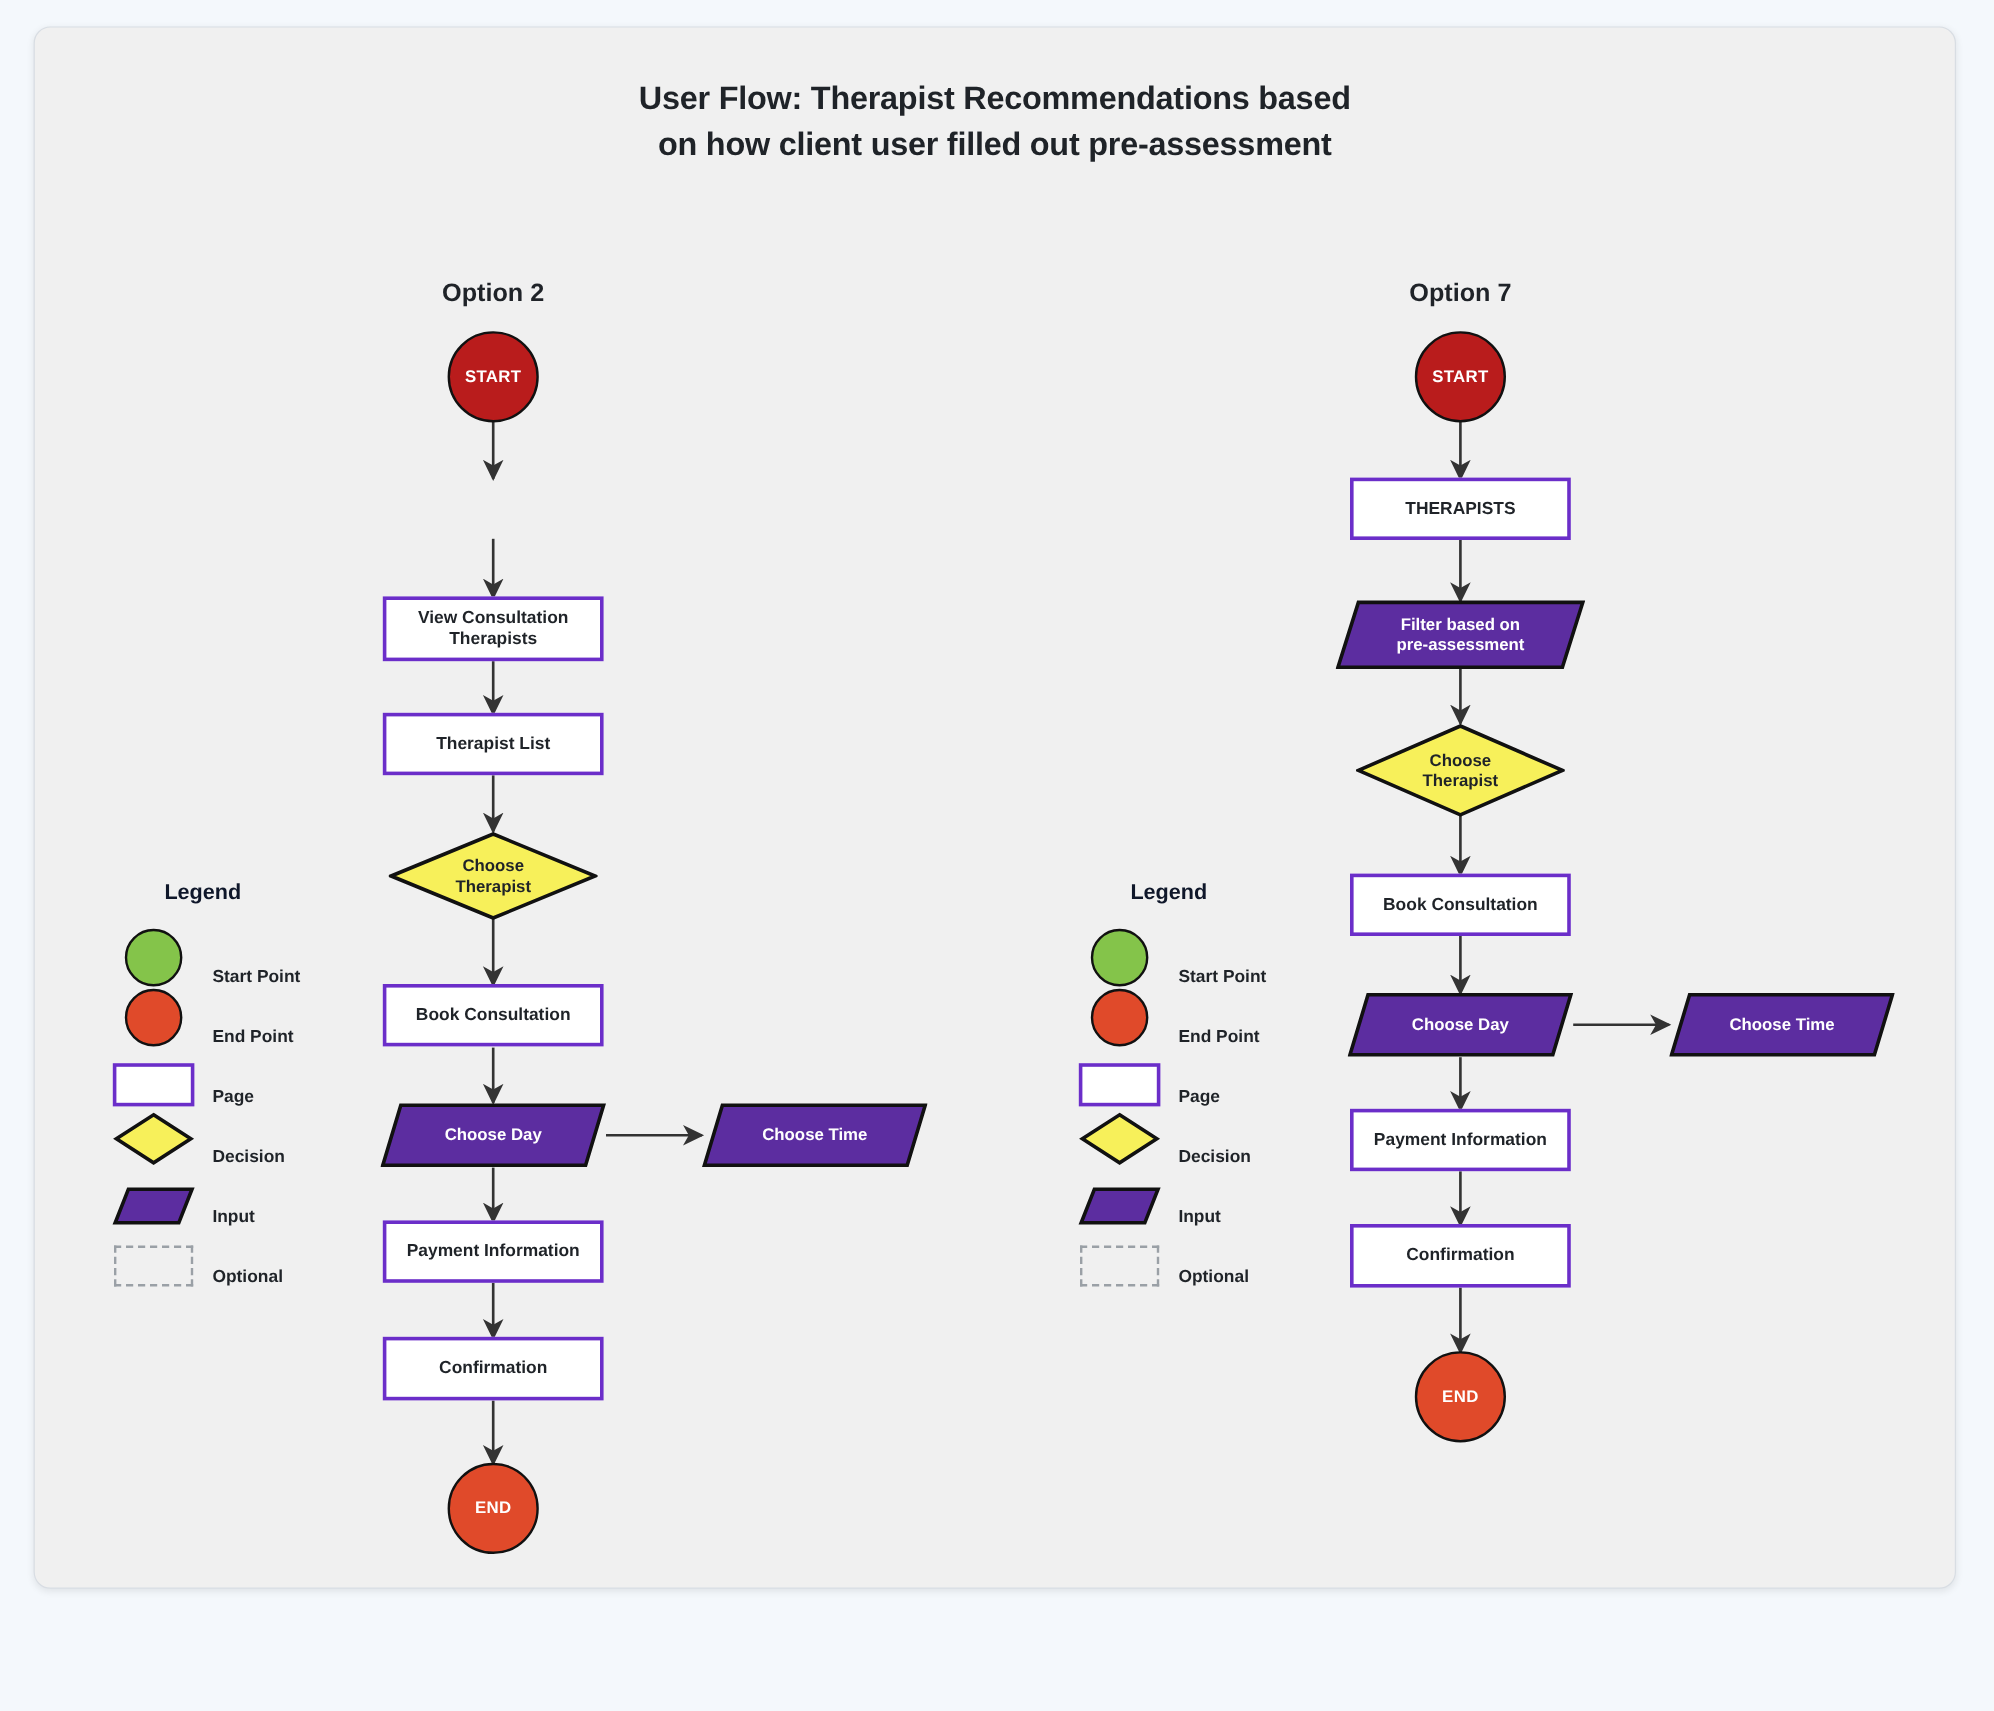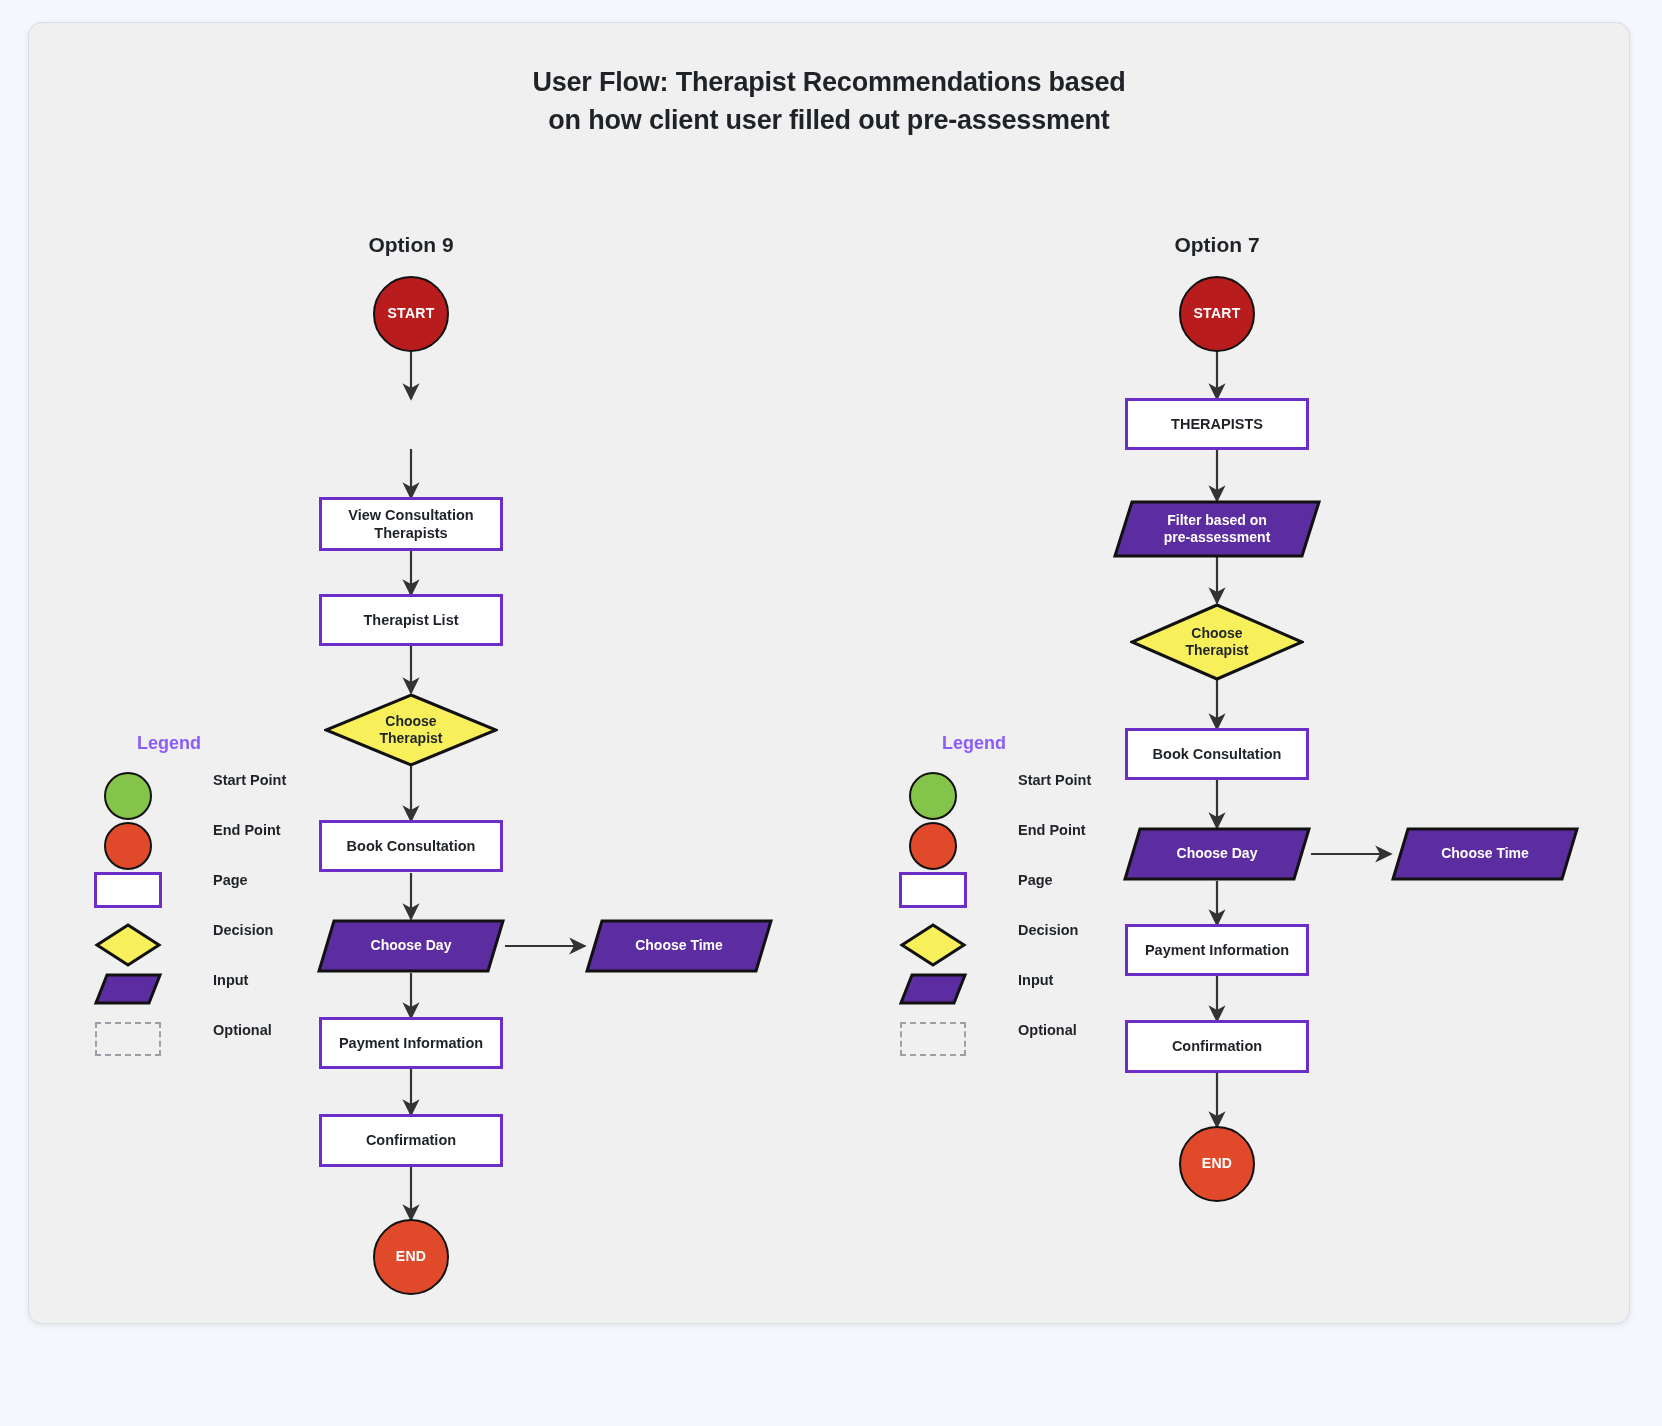--- a/index.html
+++ b/index.html
@@ -127,31 +127,30 @@
   }
 
   
   .legend {
     position: absolute;
     width: 240px;
   }
   .legend-title {
     font-size: 18px;
     font-weight: bold;
-    color: #8b5cf6;
+    color: #0f172a;
     text-align: center;
     width: 160px;
     margin-bottom: 18px;
   }
   .legend-row {
     display: flex;
-    align-items: flex-start;
+    align-items: flex-end;
     height: 50px;
     margin-bottom: 0px;
-    gap: 36px;
   }
   .legend-swatch {
     width: 78px;
     display: flex;
     align-items: center;
     justify-content: center;
     flex: 0 0 78px;
   }
   .legend-label {
     font-size: 14.5px;
@@ -216,21 +215,21 @@
           <line x1="1188" y1="656" x2="1188" y2="706"></line>
           <line x1="1188" y1="757" x2="1188" y2="805"></line>
           <line x1="1188" y1="858" x2="1188" y2="902"></line>
           <line x1="1188" y1="953" x2="1188" y2="998"></line>
           <line x1="1188" y1="1049" x2="1188" y2="1104"></line>
 
           <line x1="1282" y1="831" x2="1362" y2="831"></line>
         </g>
       </svg>
 
-      <div class="col-title" style="left:272px; top:210px;">Option 9</div>
+      <div class="col-title" style="left:272px; top:210px;">Option 2</div>
 
       <div class="node n-start" style="left:344px; top:253px; width:76px; height:76px;">
         <span>START</span>
       </div>
 
 
       <div class="node n-page" style="left:290px; top:474px; width:184px; height:54px; flex-direction:column;">
         <span>View Consultation</span>
         <span>Therapists</span>
       </div>

